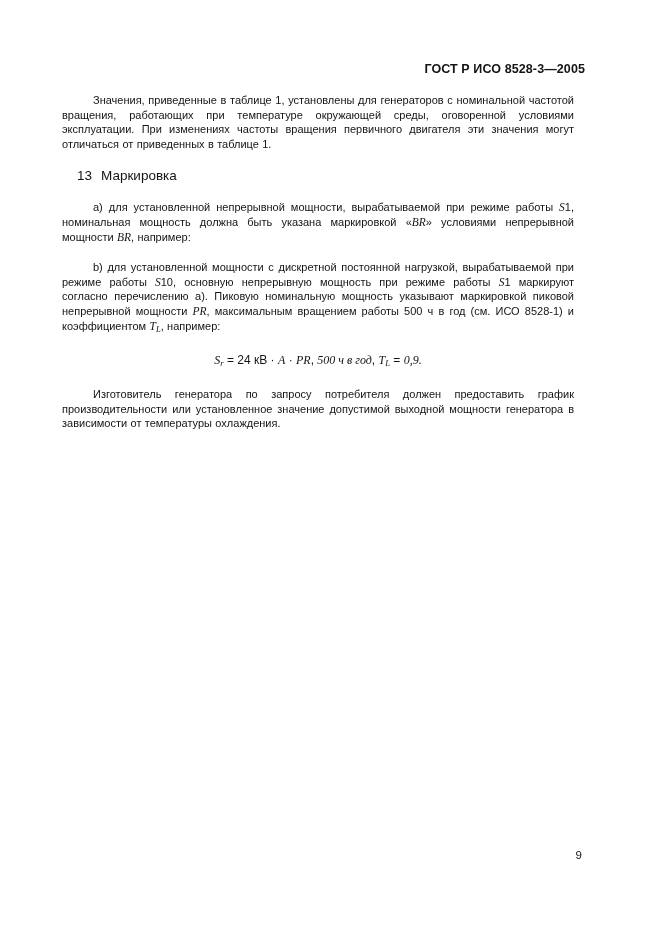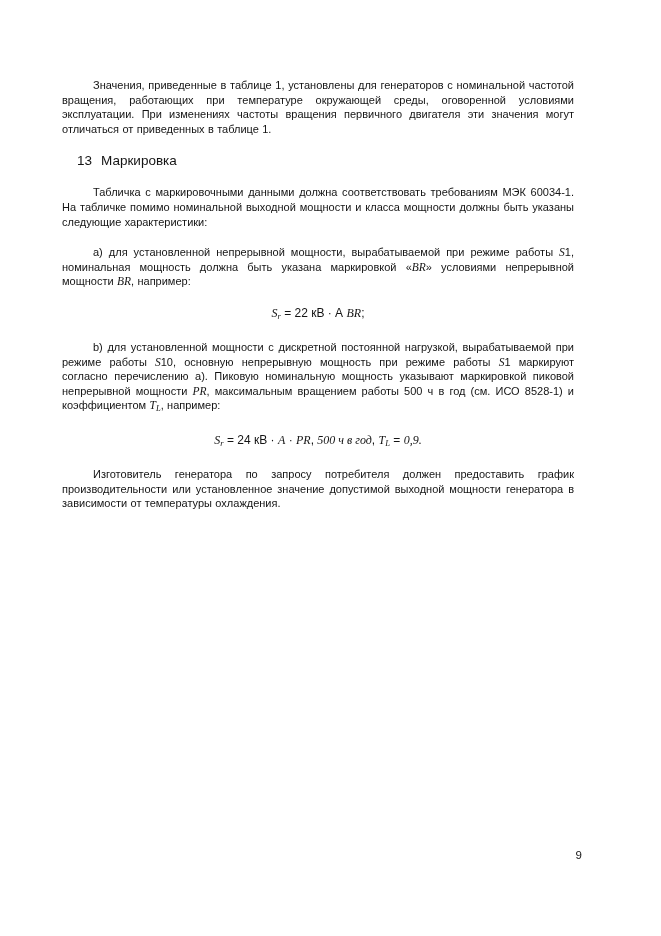--- a/index.html
+++ b/index.html
@@ -67,30 +67,29 @@
     top: 849px;
     right: 79px;
     font-size: 11.5px;
   }
 </style>
 </head>
 <body>
 
 <div class="page-content">
 
+  <div class="running-header">ГОСТ Р ИСО 8528-3—2005</div>
 
   <p class="body-text indent">Значения, приведенные в таблице 1, установлены для генераторов с номинальной частотой вращения, работающих при температуре окружающей среды, оговоренной условиями эксплуатации. При изменениях частоты вращения первичного двигателя эти значения могут отличаться от приведенных в таблице 1.</p>
 
   <h2 class="section-heading"><span class="sec-num">13</span><span>Маркировка</span></h2>
 
-  <p class="body-text indent">Табличка с маркировочными данными должна соответствовать требованиям МЭК 60034-1. На табличке помимо номинальной выходной мощности и класса мощности должны быть указаны следующие характеристики:</p>
 
   <p class="body-text indent"><span>а)  для установленной непрерывной мощности, вырабатываемой при режиме работы </span><i class="var">S</i><span>1, номинальная мощность должна быть указана маркировкой «</span><i class="var">BR</i><span>» условиями непрерывной мощности </span><i class="var">BR</i><span>, например:</span></p>
 
-  <div class="formula"><span class="fvar">S</span><sub class="fvar fsub">r</sub><span> = 22 кВ · А </span><span class="fvar">BR</span><span>;</span></div>
 
   <p class="body-text indent"><span>b)  для установленной мощности с дискретной постоянной нагрузкой, вырабатываемой при режиме работы </span><i class="var">S</i><span>10, основную непрерывную мощность при режиме работы </span><i class="var">S</i><span>1 маркируют согласно перечислению а). Пиковую номинальную мощность указывают маркировкой пиковой непрерывной мощности </span><i class="var">PR</i><span>, максимальным вращением работы 500 ч в год (см. ИСО 8528-1) и коэффициентом </span><i class="var">T</i><sub class="fvar fsub">L</sub><span>, например:</span></p>
 
   <div class="formula"><span class="fvar">S</span><sub class="fvar fsub">r</sub><span> = 24 кВ · </span><span class="fvar">А</span><span> · </span><span class="fvar">PR</span><span>, </span><span class="fvar">500 ч в год</span><span>, </span><span class="fvar">T</span><sub class="fvar fsub">L</sub><span> = </span><span class="fvar">0,9.</span></div>
 
   <p class="body-text indent">Изготовитель генератора по запросу потребителя должен предоставить график производительности или установленное значение допустимой выходной мощности генератора в зависимости от температуры охлаждения.</p>
 
 </div>
 
 <div class="page-number">9</div>

